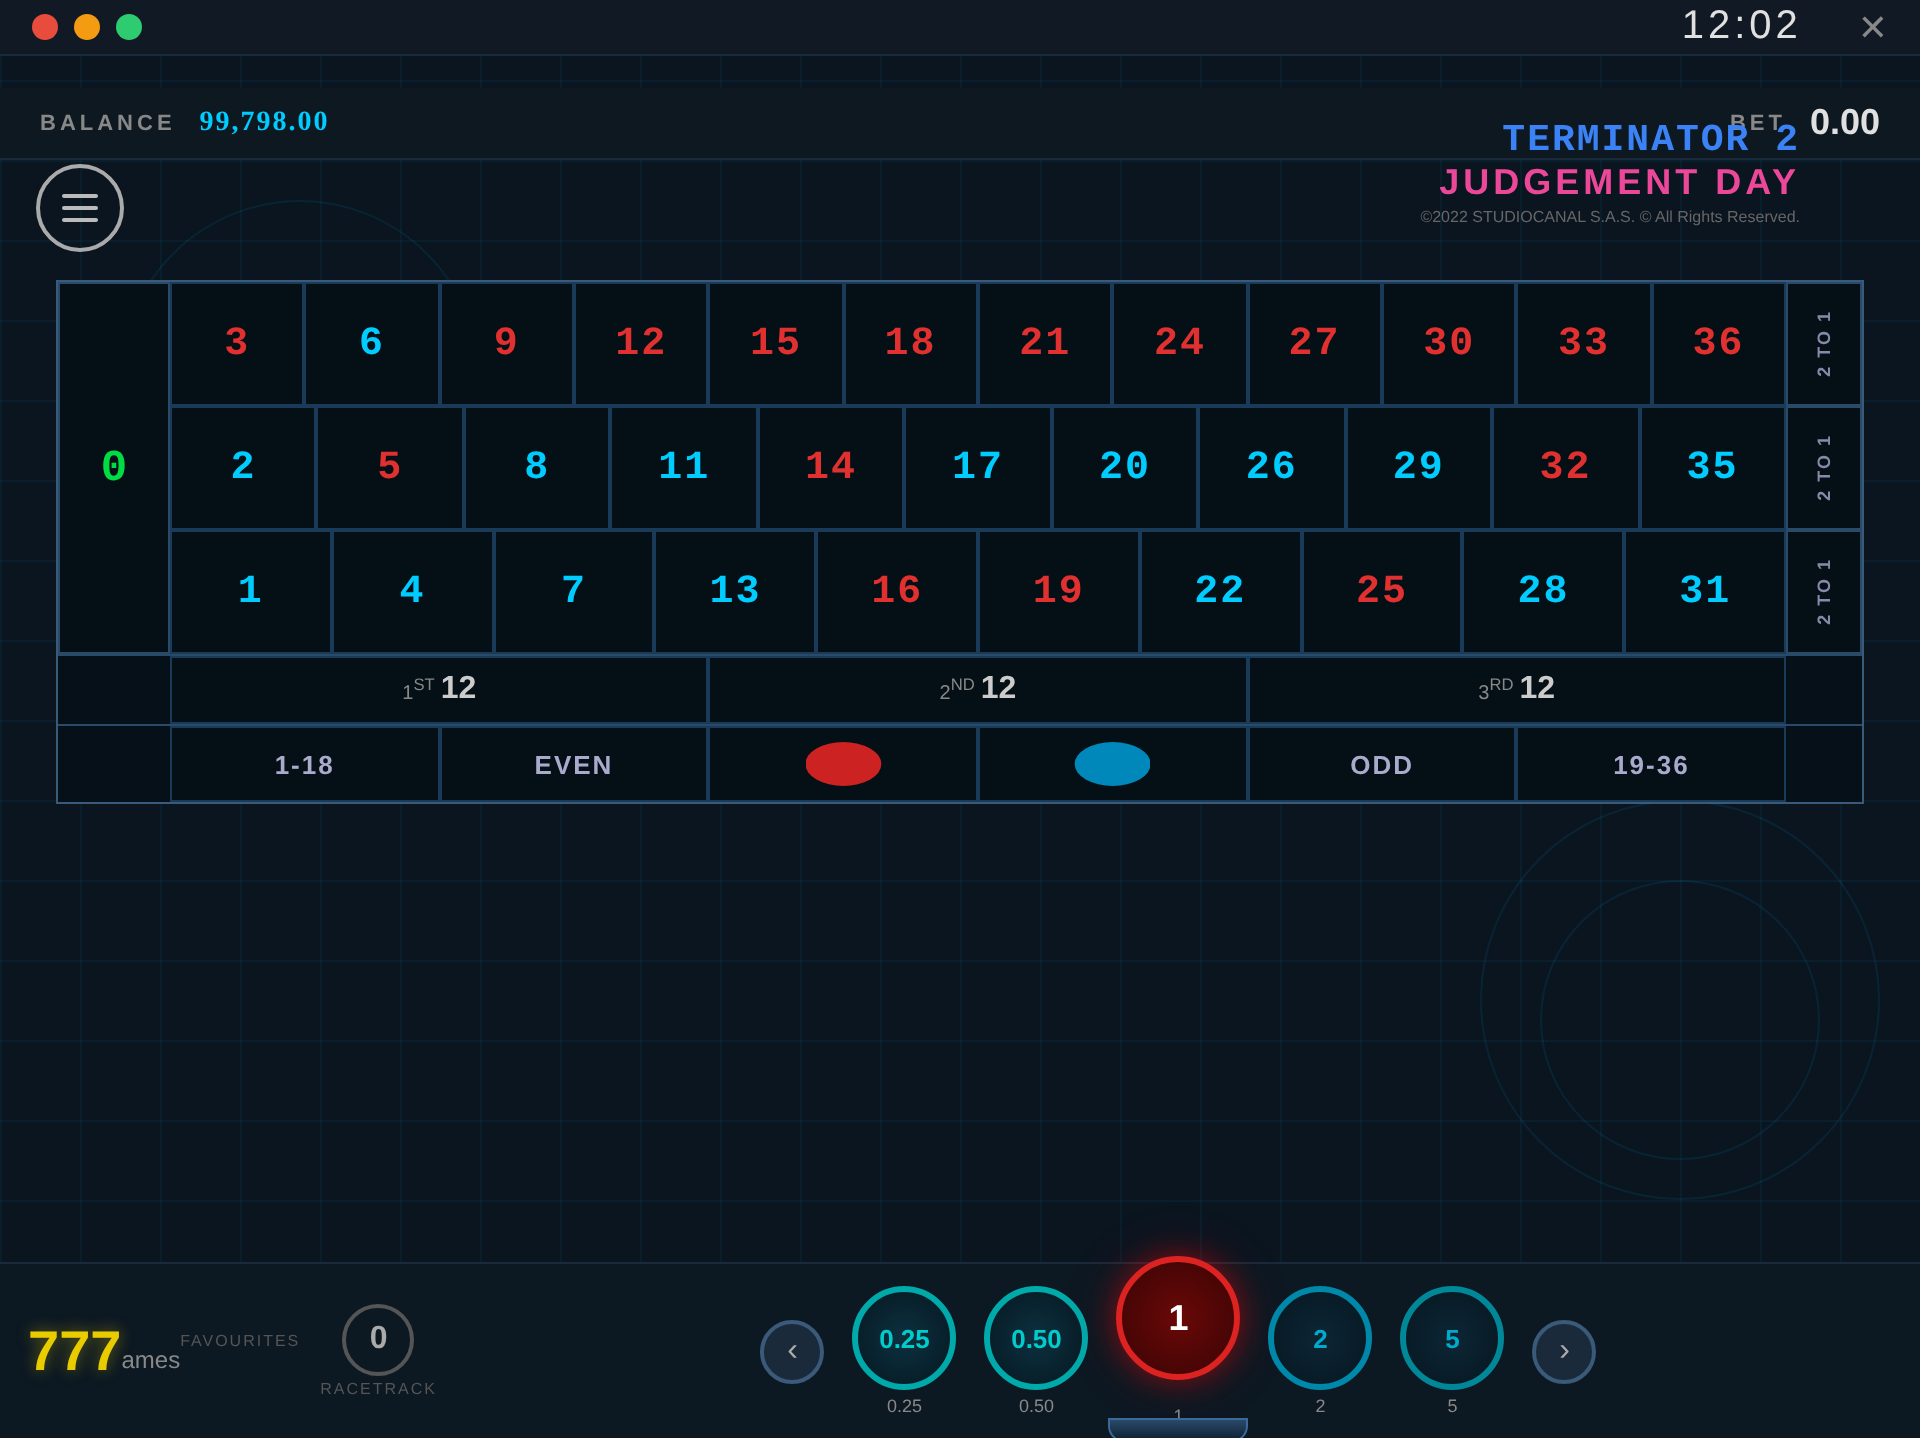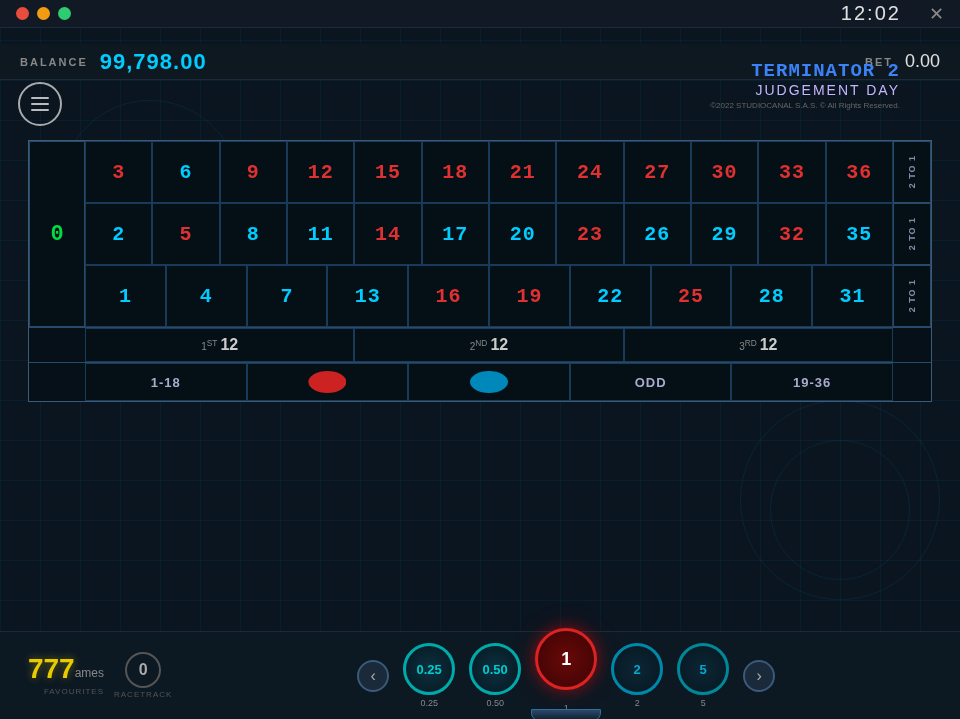--- a/index.html
+++ b/index.html
@@ -76,29 +76,30 @@
     .balance-left, .balance-right {
       display: flex; align-items: center; gap: 12px;
     }
     .balance-label {
       font-size: 11px;
       color: #888;
       letter-spacing: 2px;
       font-weight: bold;
     }
     .balance-value {
-      font-size: 22px;
+      font-size: 14px;
       color: #00ccff;
       font-weight: bold;
       letter-spacing: 1px;
+      font-family: Liberation Serif, serif;
     }
     .bet-value {
       font-size: 18px;
       color: #e0e0e0;
-      font-weight: normal;
+      font-weight: bold;
     }
 
     
     .menu-btn {
       position: absolute;
       top: 82px; left: 18px;
       width: 44px; height: 44px;
       border-radius: 50%;
       border: 2px solid #aaa;
       background: transparent;
@@ -119,23 +120,23 @@
     .logo-title {
       font-size: 19px;
       font-weight: 900;
       color: #e8e8e8;
       letter-spacing: 1px;
       text-transform: uppercase;
       line-height: 1.1;
     }
     .logo-title span { color: #3b82f6; font-family: Liberation Mono, monospace; }
     .logo-subtitle {
-      font-size: 14px;
-      font-weight: 400;
-      color: #c4b5fd;
+      font-size: 18px;
+      font-weight: 700;
+      color: #ec4899;
       letter-spacing: 2px;
       text-transform: uppercase;
       line-height: 1.2;
     }
     .logo-copy {
       font-size: 8px;
       color: #666;
       margin-top: 2px;
     }
 
@@ -488,21 +489,20 @@
         </div>
 
         <div class="number-row">
           <div class="number-cell num-cyan">2</div>
           <div class="number-cell num-red">5</div>
           <div class="number-cell num-cyan">8</div>
           <div class="number-cell num-cyan">11</div>
           <div class="number-cell num-red">14</div>
           <div class="number-cell num-cyan">17</div>
           <div class="number-cell num-cyan">20</div>
-          <div class="number-cell num-red">23</div>
           <div class="number-cell num-cyan">26</div>
           <div class="number-cell num-cyan">29</div>
           <div class="number-cell num-red">32</div>
           <div class="number-cell num-cyan">35</div>
         </div>
 
         <div class="number-row">
           <div class="number-cell num-cyan">1</div>
           <div class="number-cell num-cyan">4</div>
           <div class="number-cell num-cyan">7</div>
@@ -548,41 +548,44 @@
       <div class="dozen-side-spacer"></div>
     </div>
 
     <div class="bottom-bets-row">
       <div class="bottom-zero-spacer"></div>
       <div class="bottom-bet-cells">
         <div class="bottom-bet-cell">
           <span class="bottom-bet-text">1-18</span>
         </div>
         <div class="bottom-bet-cell">
+          <span class="bottom-bet-text">EVEN</span>
+        </div>
+        <div class="bottom-bet-cell">
           <div class="diamond-red"></div>
         </div>
         <div class="bottom-bet-cell">
           <div class="diamond-cyan"></div>
         </div>
         <div class="bottom-bet-cell">
           <span class="bottom-bet-text">ODD</span>
         </div>
         <div class="bottom-bet-cell">
           <span class="bottom-bet-text">19-36</span>
         </div>
       </div>
       <div class="bottom-side-spacer"></div>
     </div>
 
   </div>
 </div>
 
 <div class="bottom-bar">
 
-  <div style="display:flex;flex-direction:column;align-items:flex-end;margin-left:14px;min-width:90px;">
+  <div style="display:flex;align-items:flex-start;margin-left:14px;min-width:90px;">
     <div style="display:flex;align-items:flex-end;">
       <span class="seven-text">777</span>
       <span style="font-size:12px;color:#888;margin-bottom:3px;">ames</span>
     </div>
     <div style="display:flex;gap:6px;margin-top:4px;">
       <span style="font-size:8px;color:#555;letter-spacing:1px;">FAVOURITES</span>
     </div>
   </div>
 
   <div style="display:flex;flex-direction:column;align-items:center;margin-left:10px;">

